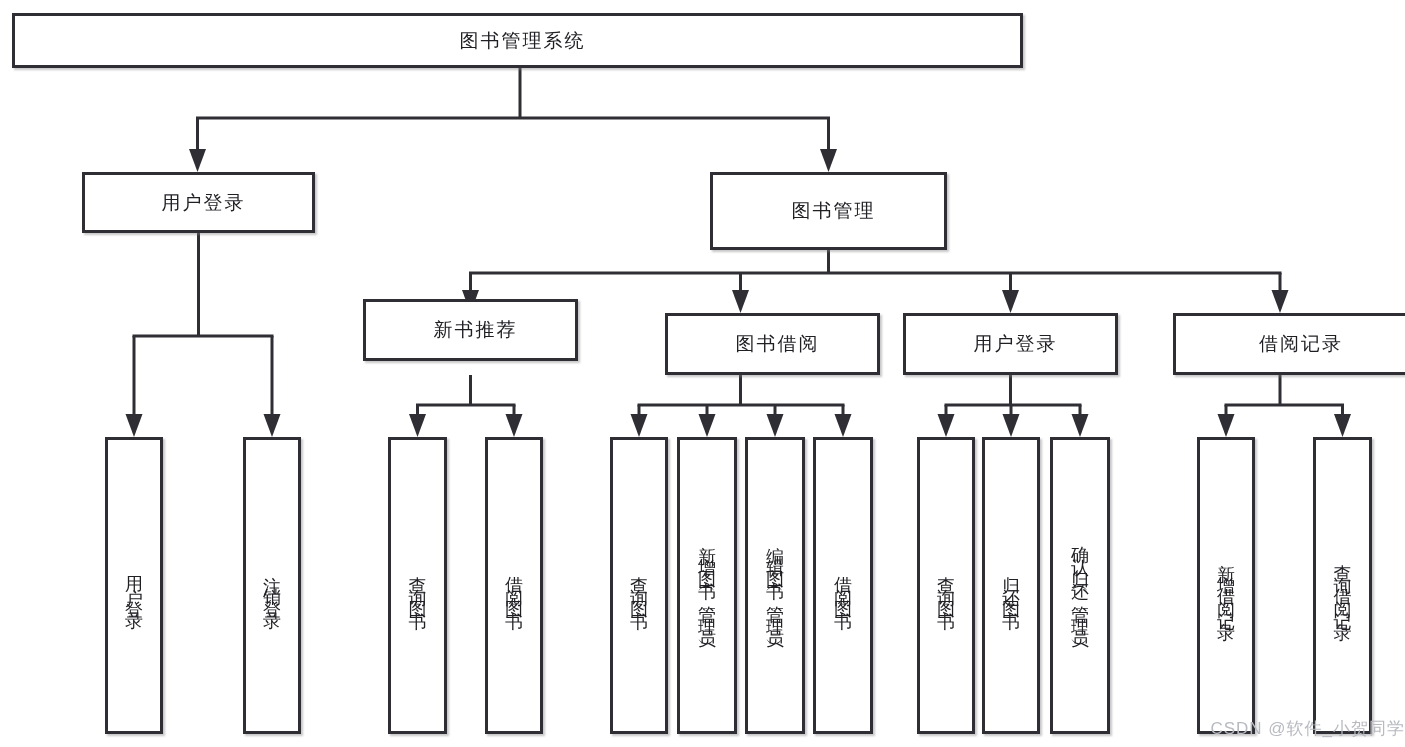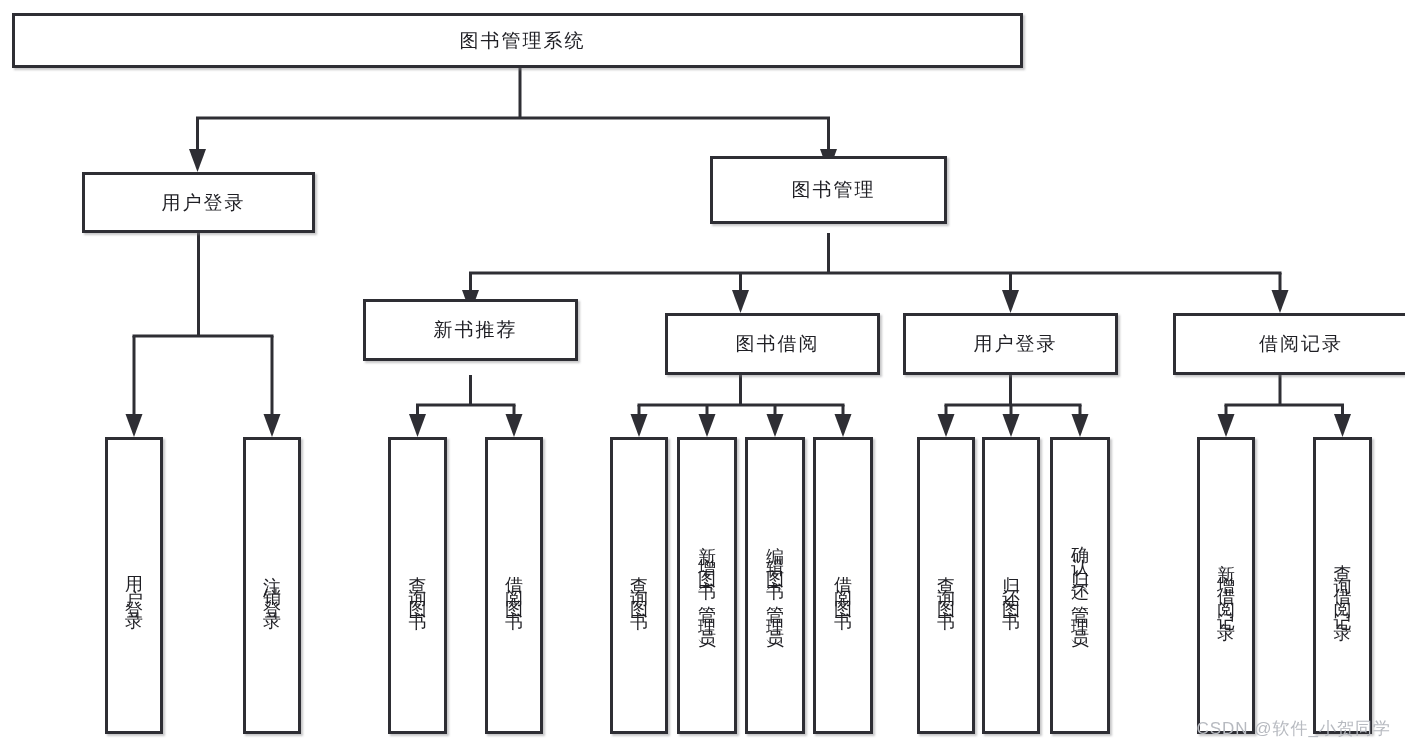--- a/index.html
+++ b/index.html
@@ -39,21 +39,21 @@
     justify-content: center;
     color: var(--text);
     font-size: 19px;
     letter-spacing: 2px;
     font-weight: 500;
     padding-left: 10px;
   }
 
   .node.root   { left: 12px;   top: 13px;  width: 1011px; height: 55px; }
   .node.n-user-login  { left: 82px;  top: 172px; width: 233px; height: 61px; }
-  .node.n-book-mgmt   { left: 710px; top: 156px; width: 237px; height: 68px; }
+  .node.n-book-mgmt   { left: 710px; top: 172px; width: 237px; height: 78px; }
   .node.n-new-book    { left: 363px;  top: 299px; width: 215px; height: 62px; }
   .node.n-book-borrow { left: 633px;  top: 313px; width: 215px; height: 62px; margin-left: 32px; }
   .node.n-cur-borrow  { left: 903px;  top: 313px; width: 215px; height: 62px; }
   .node.n-borrow-rec  { left: 1173px; top: 313px; width: 246px; height: 62px; }
 
   .leaf {
     position: absolute;
     top: 437px;
     height: 297px;
     background: #fff;
@@ -82,21 +82,21 @@
   .leaf.l7  { left: 745px;  width: 60px; }
   .leaf.l8  { left: 813px;  width: 60px; }
   .leaf.l9  { left: 917px;  width: 58px; }
   .leaf.l10 { left: 982px;  width: 58px; }
   .leaf.l11 { left: 1050px; width: 60px; }
   .leaf.l12 { left: 1197px; width: 58px; }
   .leaf.l13 { left: 1313px; width: 59px; }
 
   .watermark {
     position: absolute;
-    right: 14px;
+    right: 0;
     top: 717px;
     font-size: 17px;
     letter-spacing: 1px;
     color: var(--watermark);
     z-index: 5;
   }
 </style>
 </head>
 <body>
 

